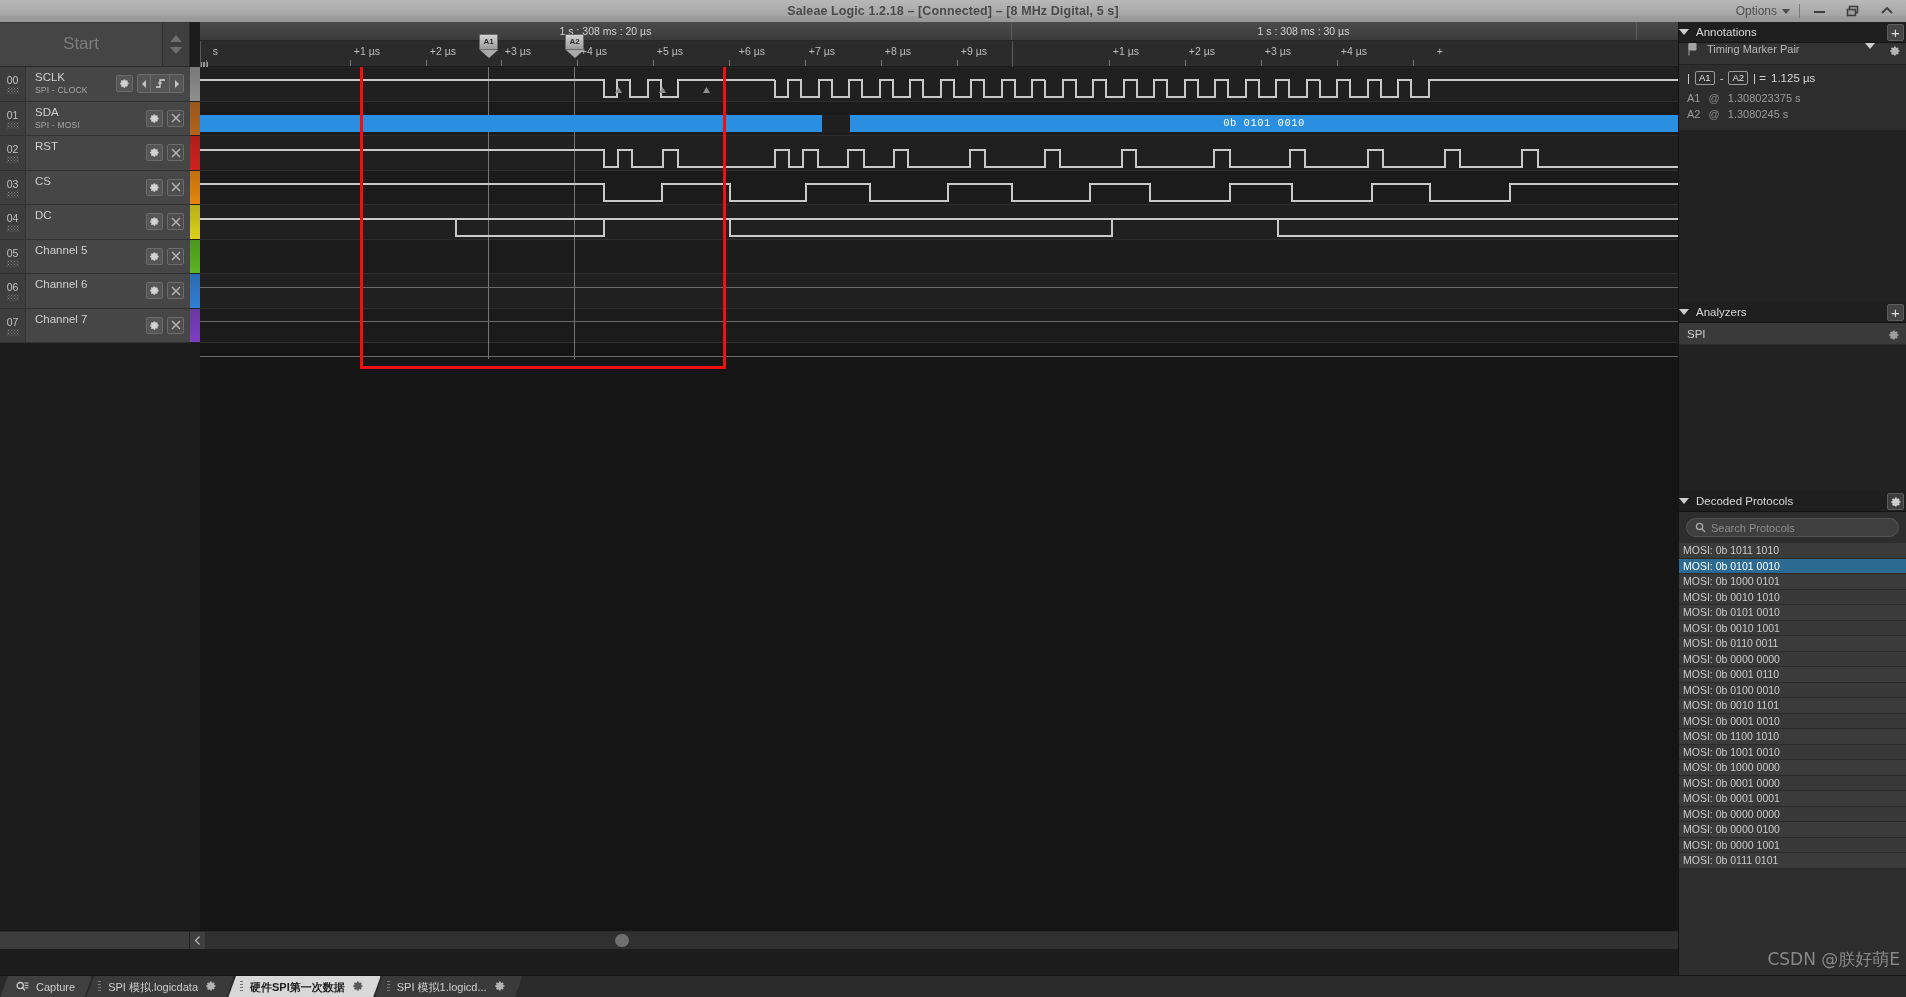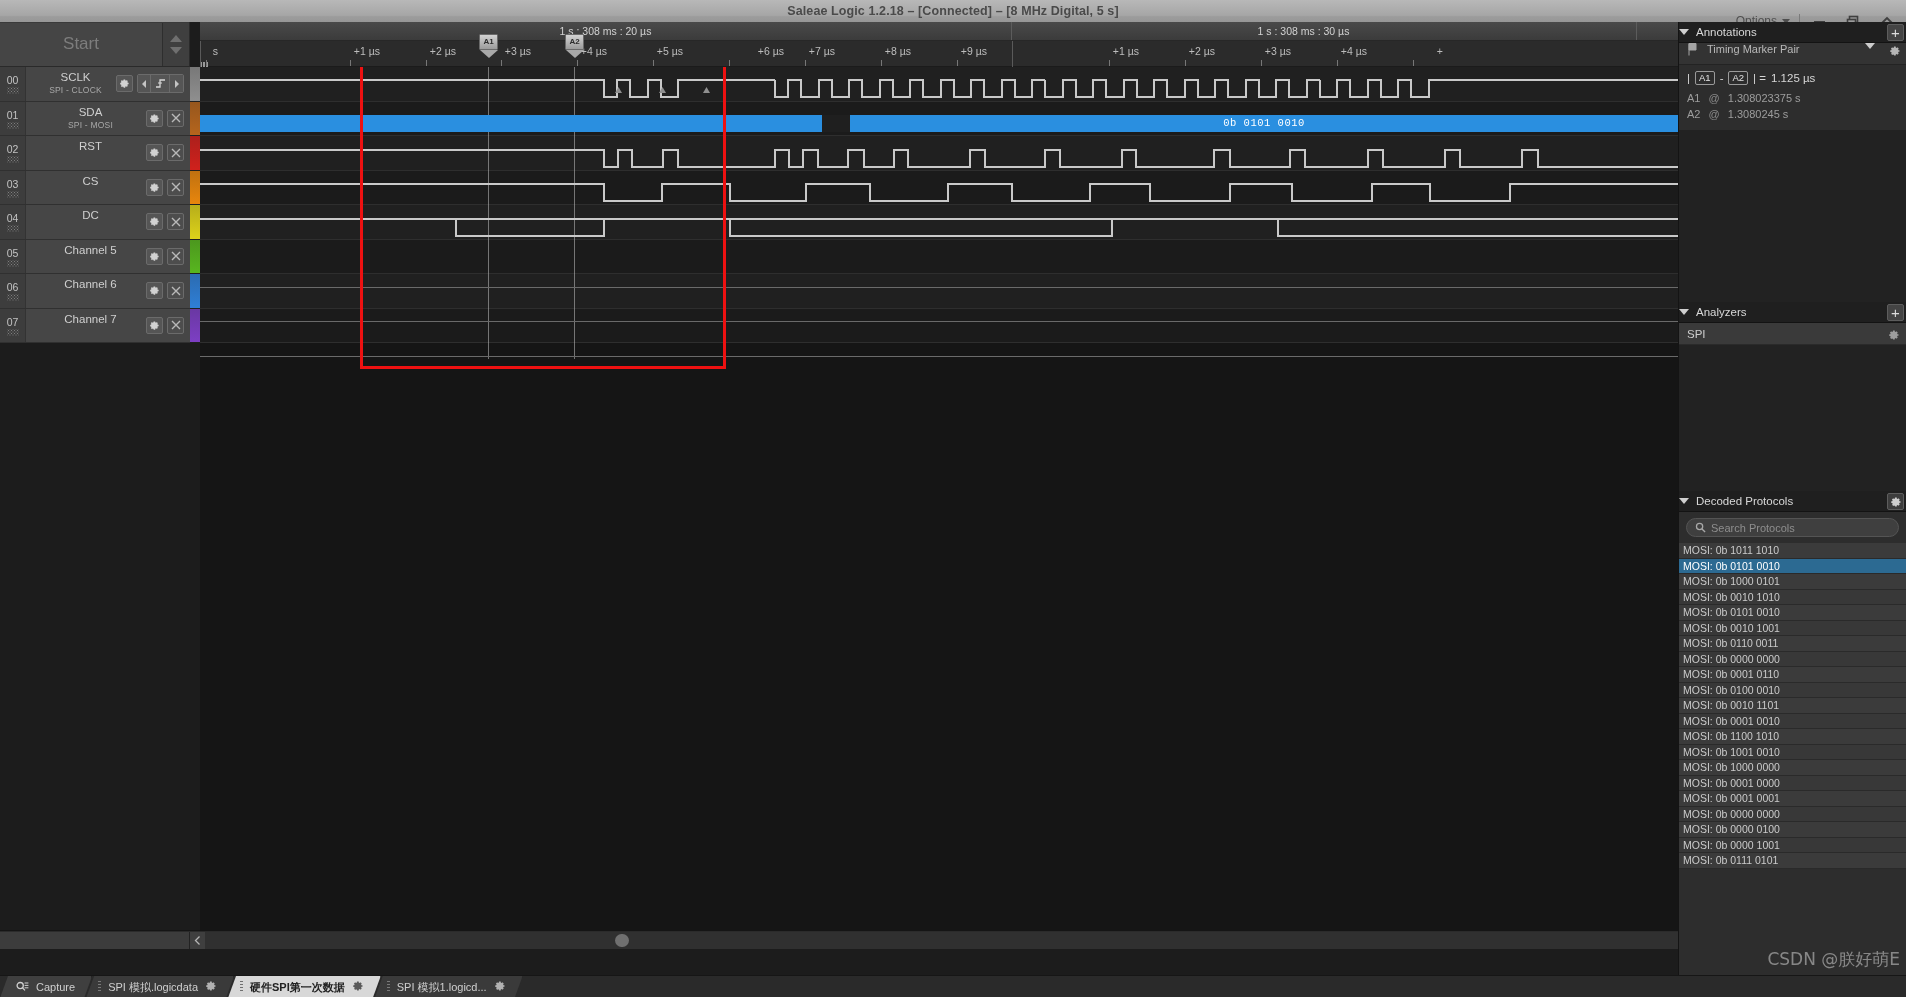--- a/index.html
+++ b/index.html
@@ -18,21 +18,21 @@
     background: linear-gradient(to bottom, #b8b8b8 0%, #a6a6a6 48%, #9c9c9c 52%, #8e8e8e 100%);
     border-bottom: 1px solid #6e6e6e;
   }
   .titlebar-title {
     position: absolute; left: 0; top: 0; width: 1906px; height: 22px;
     line-height: 22px; text-align: center;
     font-size: 12.5px; font-weight: bold; color: #4a4a4a;
     letter-spacing: 0.1px;
   }
   .titlebar-right {
-    position: absolute; right: 2px; top: 10px; height: 22px;
+    position: absolute; right: 2px; top: 0; height: 22px;
     display: flex; align-items: center; gap: 0;
   }
   .options-btn {
     font-size: 12px; color: #4e4e4e; padding: 0 7px; line-height: 22px;
     display: flex; align-items: center; gap: 5px; cursor: default;
   }
   .options-btn .caret {
     width: 0; height: 0; border-left: 4px solid transparent;
     border-right: 4px solid transparent; border-top: 5px solid #4e4e4e;
   }
@@ -68,21 +68,21 @@
     width: 0; height: 0; border-left: 6px solid transparent; border-right: 6px solid transparent;
     cursor: default;
   }
   .spin-up { border-bottom: 7px solid #6f6f6f; }
   .spin-dn { border-top: 7px solid #6f6f6f; }
 
   .chan-list { position: absolute; left: 0; top: 45px; width: 190px; }
   .chan-row {
     position: relative; width: 190px; height: 34.5px;
     background: #464646; border-bottom: 1px solid #303030;
-    display: flex; align-items: stretch; text-align: center;
+    display: flex; align-items: stretch;
   }
   .chan-num {
     width: 26px; background: #3d3d3d; border-right: 1px solid #333;
     display: flex; flex-direction: column; align-items: center; justify-content: center;
     padding-top: 1px;
   }
   .chan-num .n { font-size: 10.5px; color: #c3c3c3; line-height: 12px; }
   .chan-num .dots {
     margin-top: 1px; width: 12px; height: 7px;
     background-image:
@@ -569,21 +569,21 @@
           <div class="tick-lbl" style="left: 180px;">+1 µs</div>
           <div class="tick-mark" style="left: 150px;"></div>
           <div class="tick-lbl" style="left: 256px;">+2 µs</div>
           <div class="tick-mark" style="left: 226px;"></div>
           <div class="tick-lbl" style="left: 331px;">+3 µs</div>
           <div class="tick-mark" style="left: 301px;"></div>
           <div class="tick-lbl" style="left: 407px;">+4 µs</div>
           <div class="tick-mark" style="left: 377px;"></div>
           <div class="tick-lbl" style="left: 483px;">+5 µs</div>
           <div class="tick-mark" style="left: 453px;"></div>
-          <div class="tick-lbl" style="left: 584px;">+6 µs</div>
+          <div class="tick-lbl" style="left: 565px;">+6 µs</div>
           <div class="tick-mark" style="left: 529px;"></div>
           <div class="tick-lbl" style="left: 635px;">+7 µs</div>
           <div class="tick-mark" style="left: 605px;"></div>
           <div class="tick-lbl" style="left: 711px;">+8 µs</div>
           <div class="tick-mark" style="left: 681px;"></div>
           <div class="tick-lbl" style="left: 787px;">+9 µs</div>
           <div class="tick-mark" style="left: 757px;"></div>
           <div class="tick-lbl" style="left: 939px;">+1 µs</div>
           <div class="tick-mark" style="left: 909px;"></div>
           <div class="tick-lbl" style="left: 1015px;">+2 µs</div>

